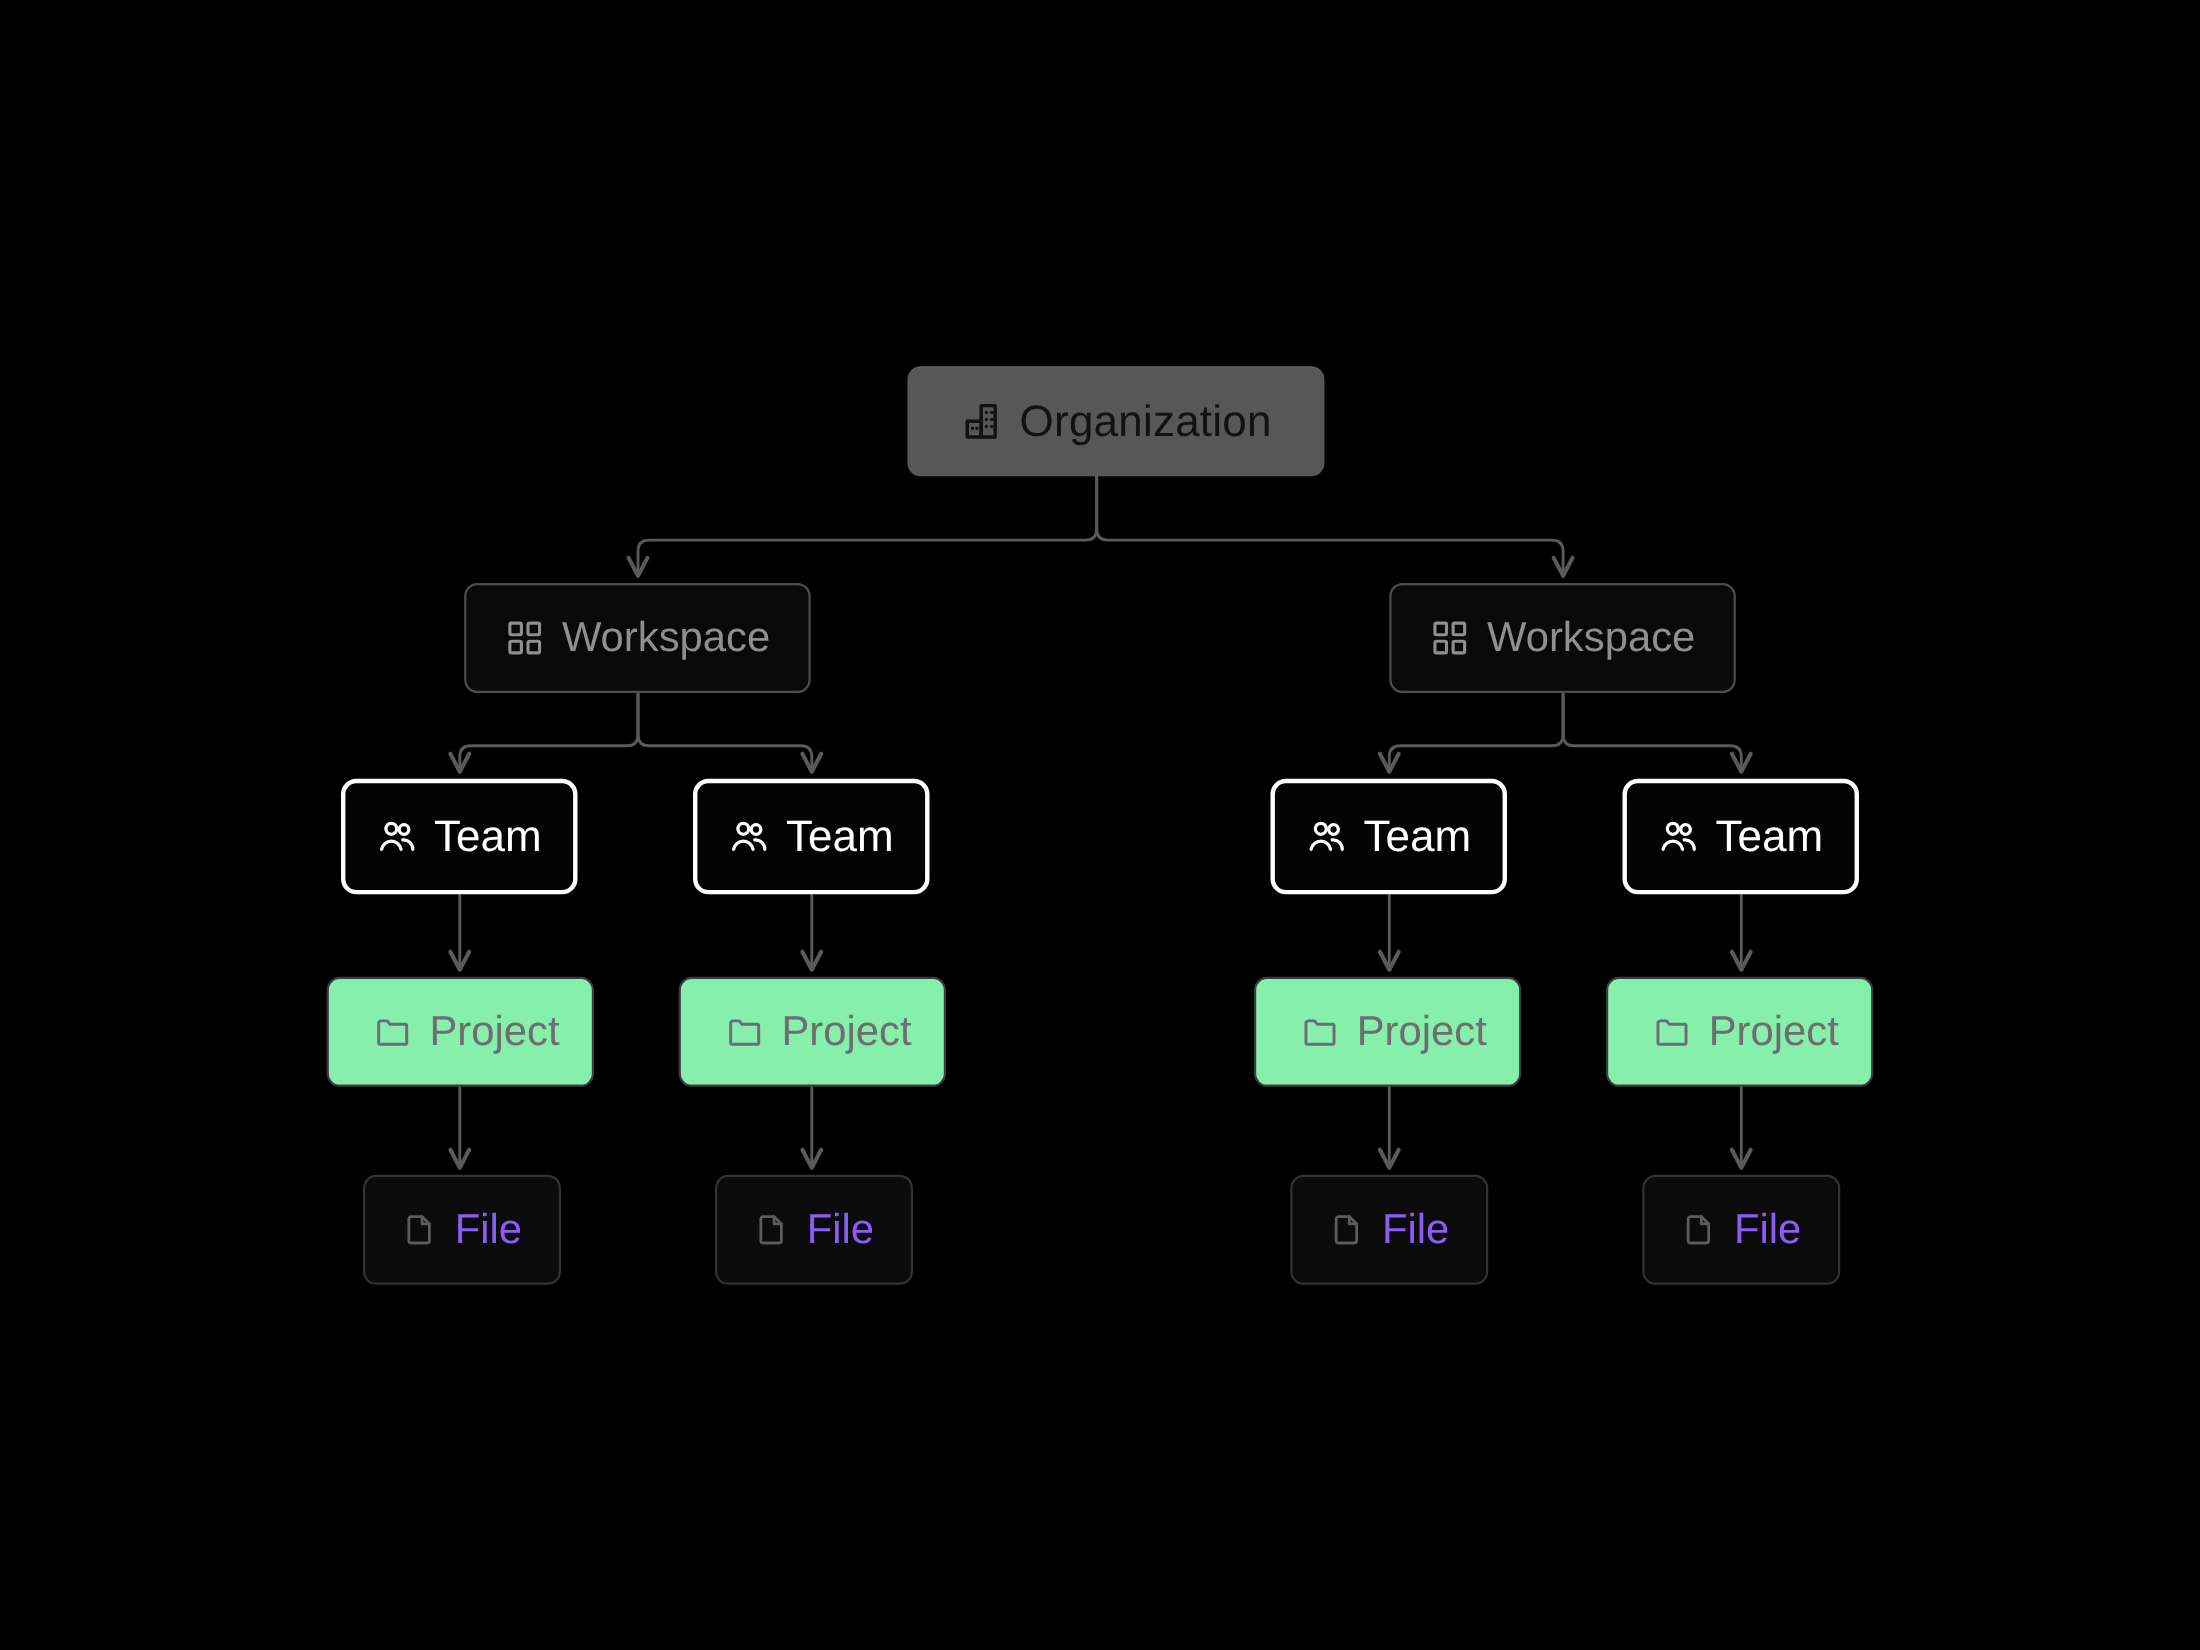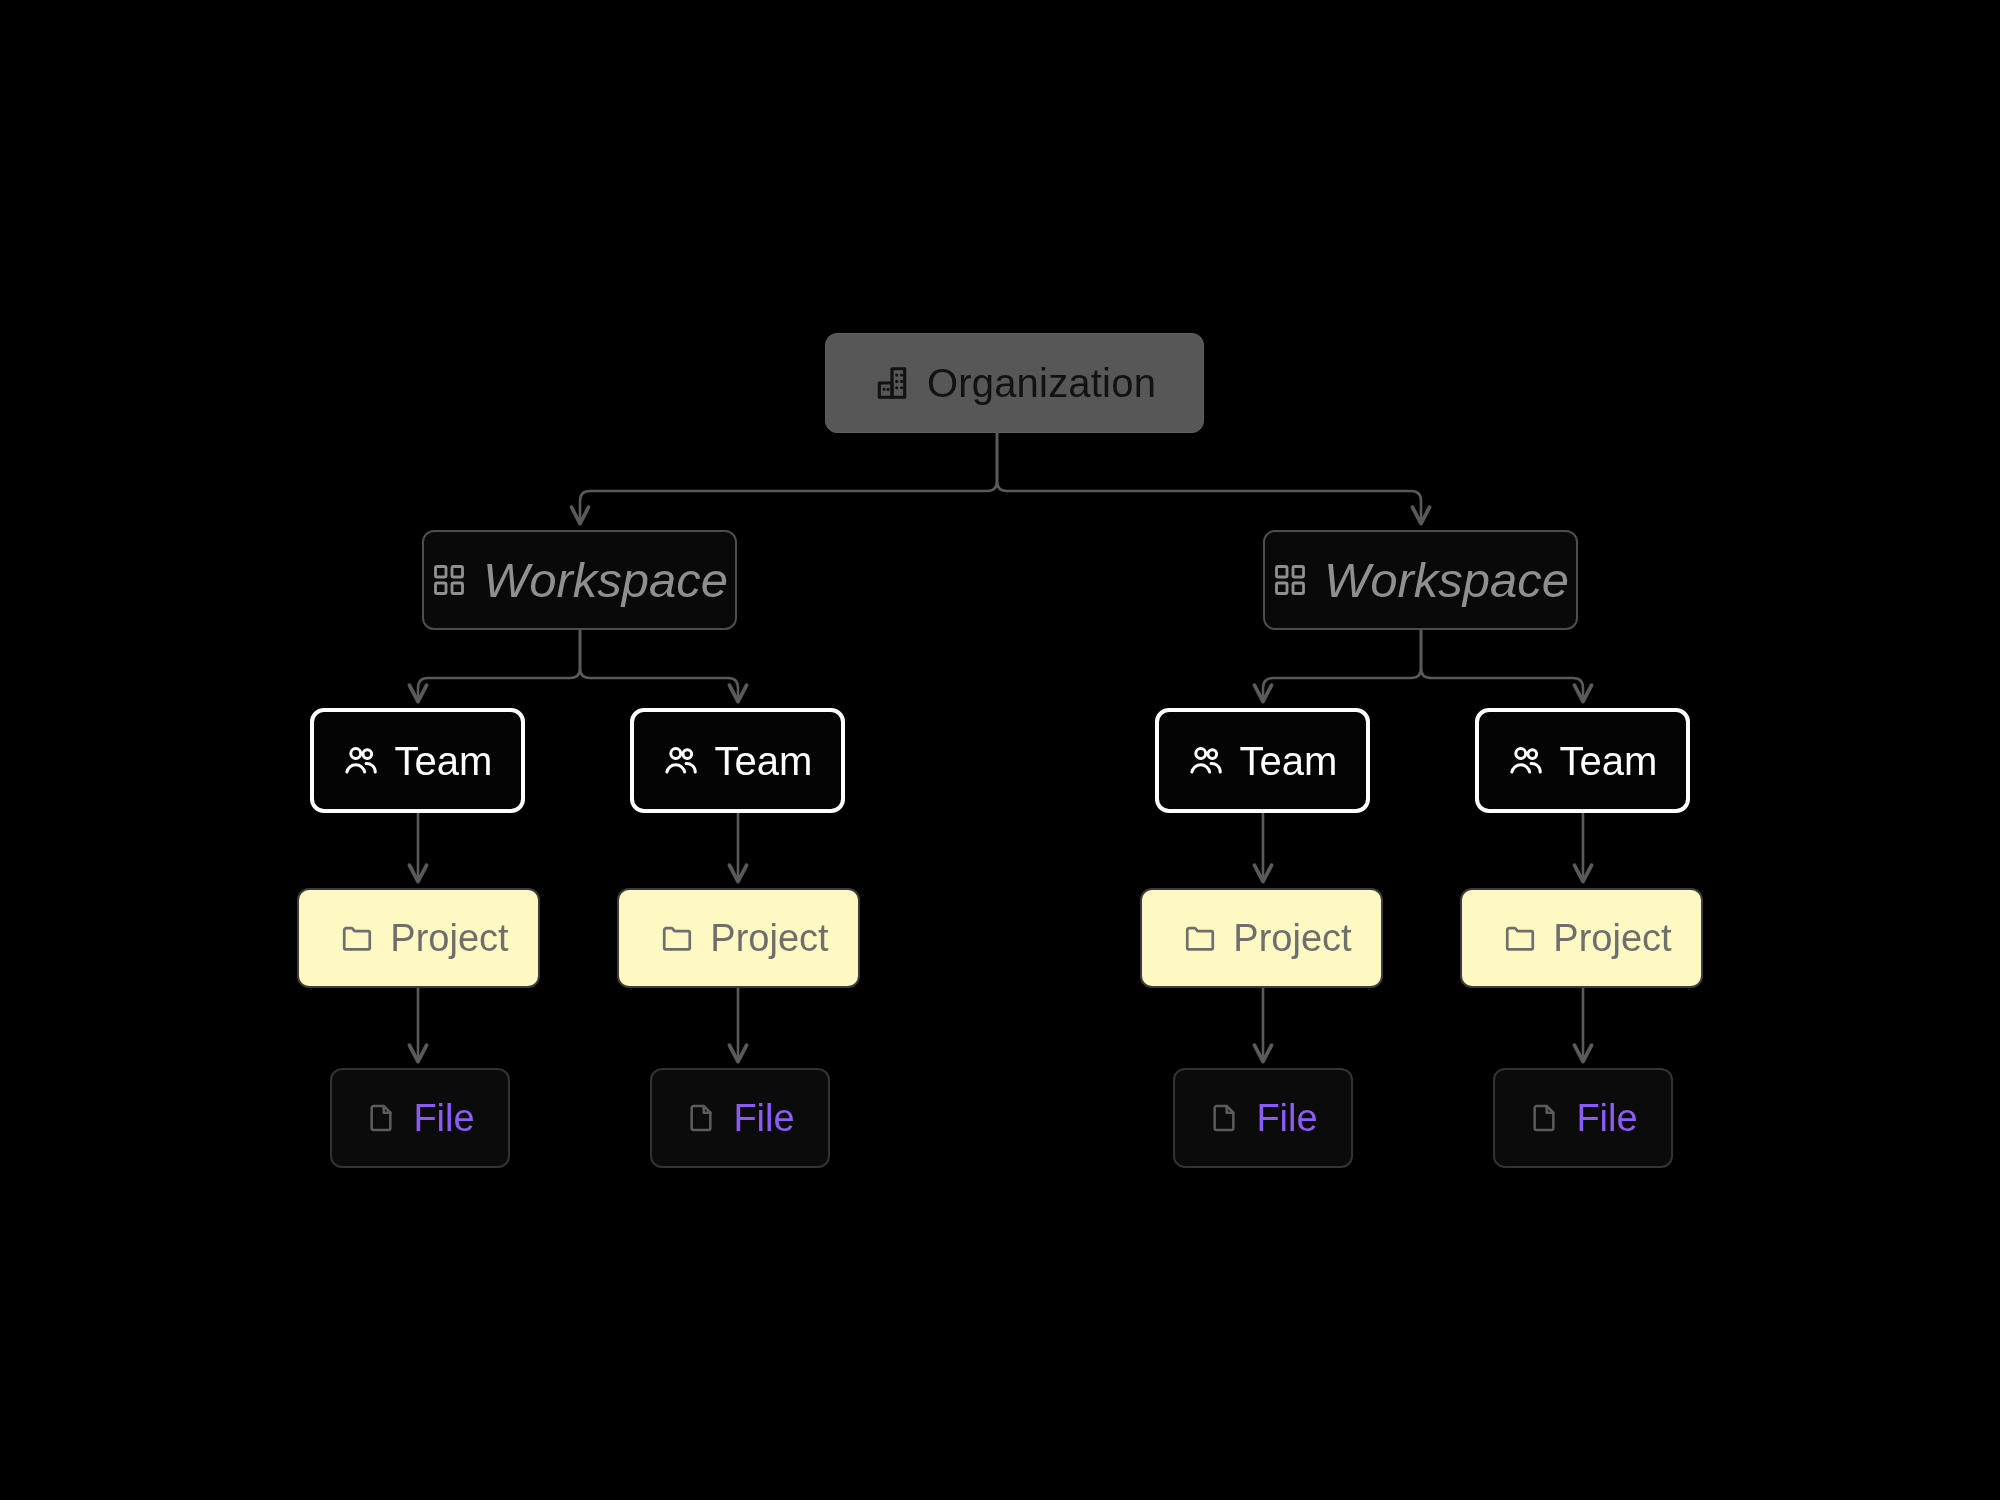--- a/index.html
+++ b/index.html
@@ -30,34 +30,34 @@
     color:#121212;
   }
   .tier-org .lbl{font-size:40px;letter-spacing:.2px;}
 
   
   .tier-workspace{
     background:#090909;
     border:2px solid #4d4d4d;
     color:#8f8f8f;
   }
-  .tier-workspace .lbl{font-size:49px;font-style:italic;}
+  .tier-workspace .lbl{font-size:38px;}
 
   
   .tier-team{
     background:#040404;
     border:4px solid #ffffff;
     color:#ffffff;
     border-radius:14px;
   }
   .tier-team .lbl{font-size:40px;}
 
   
   .tier-project{
-    background:#fef9c3;
+    background:#86efac;
     border:2px solid #3d3d3d;
     color:#6e6e6e;
     padding-left:12px;
   }
   .tier-project .lbl{font-size:38px;}
 
   
   .tier-file{
     background:#0b0b0b;
     border:2px solid #333333;

